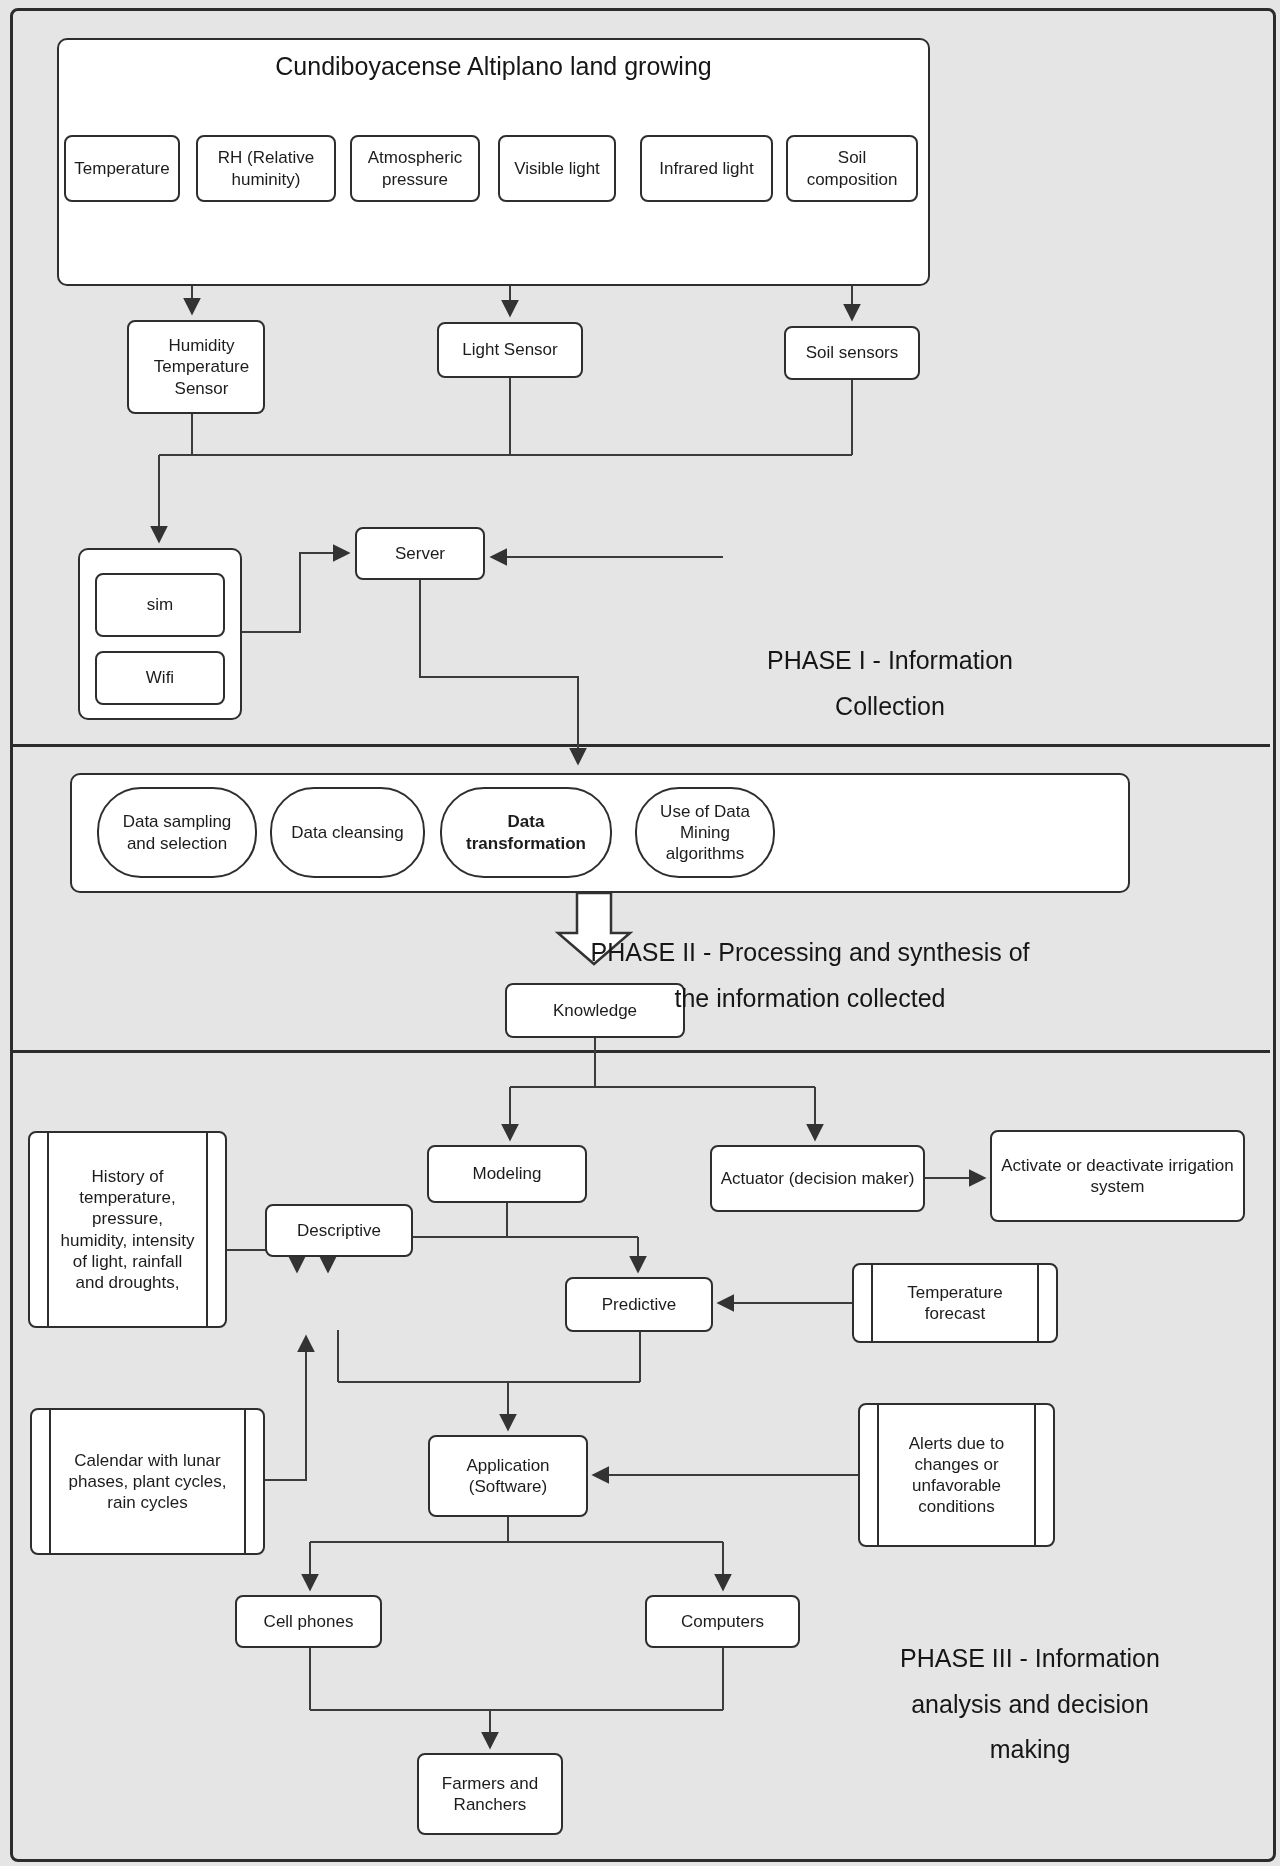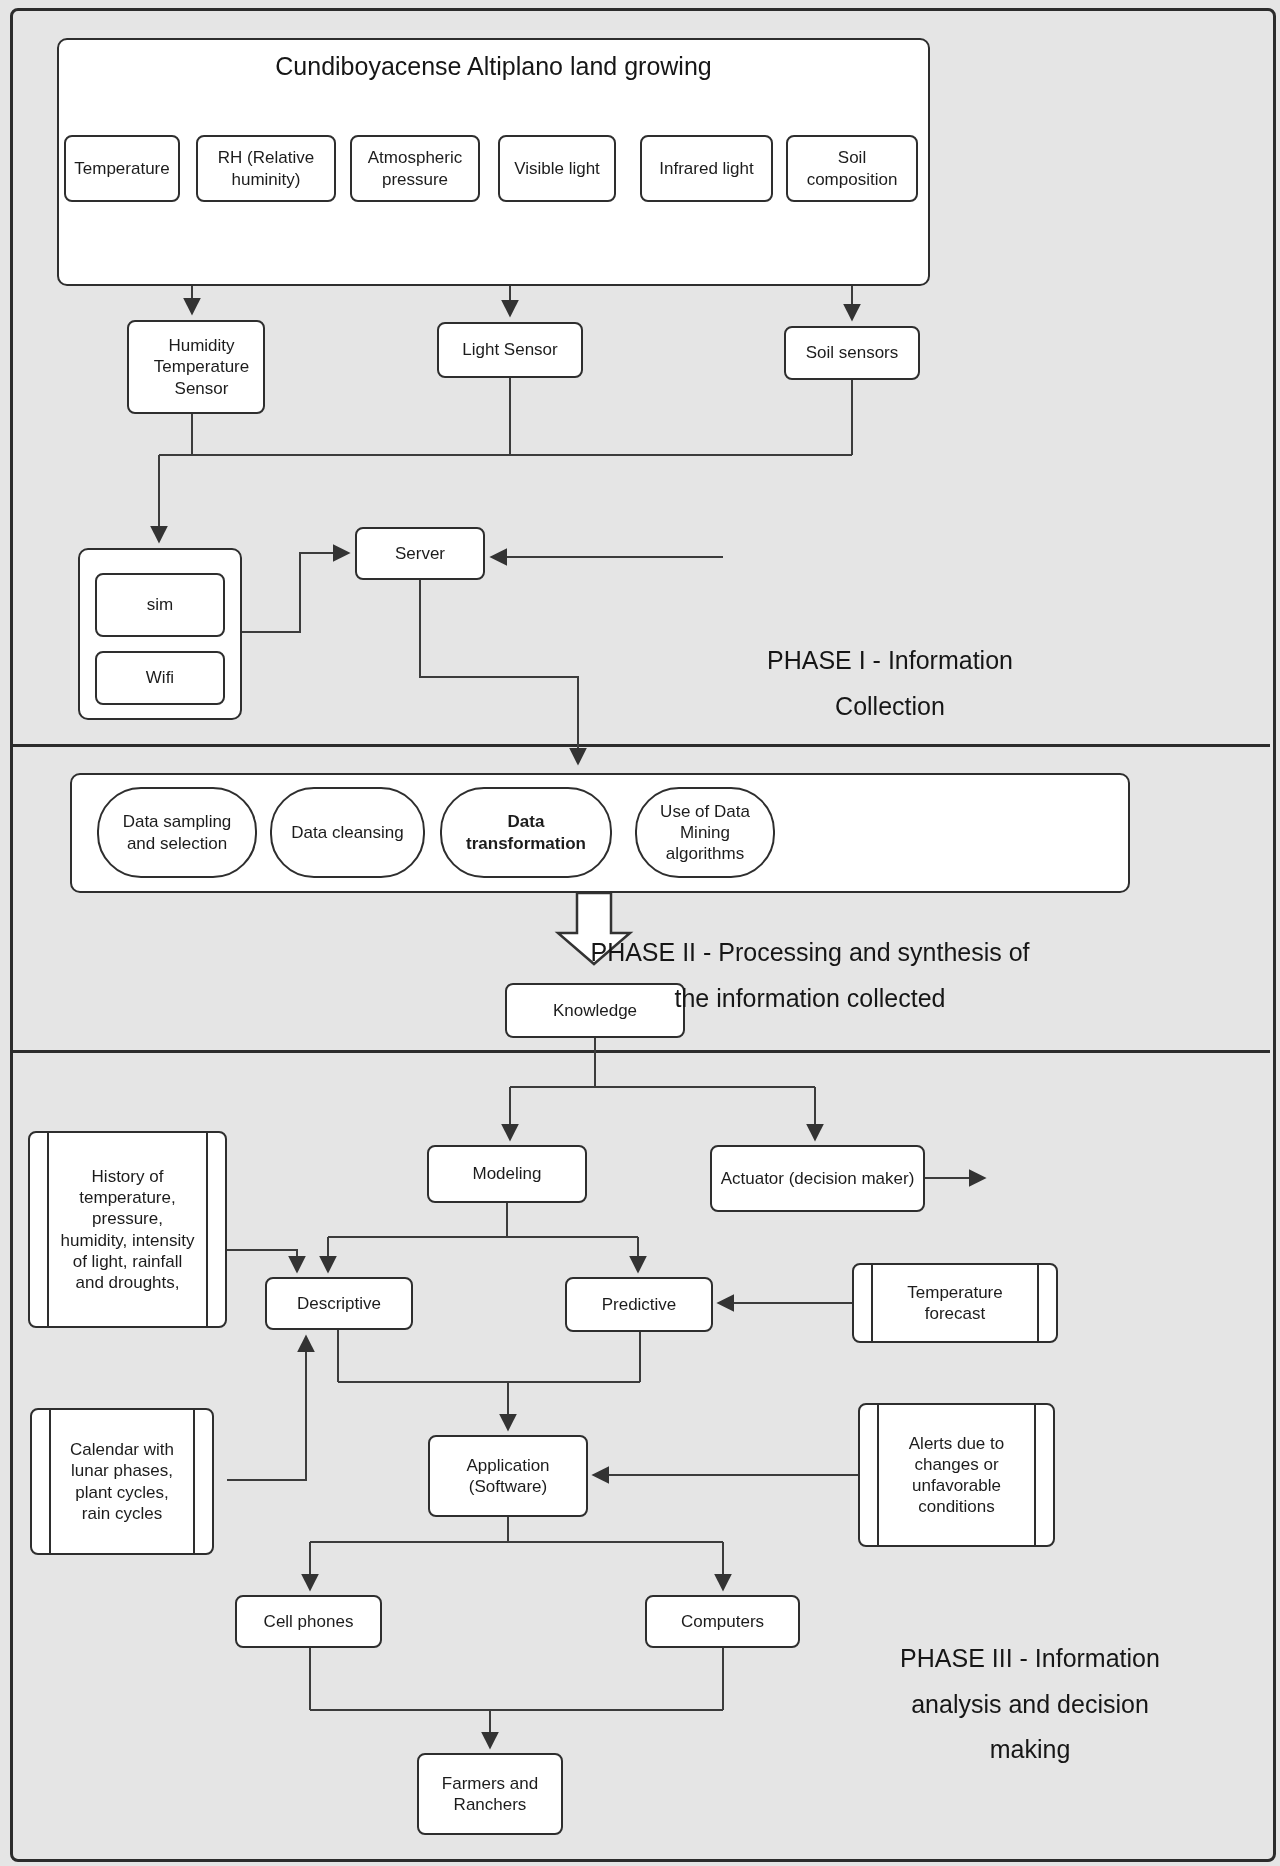--- a/index.html
+++ b/index.html
@@ -112,27 +112,28 @@
   <div class="node stadium" style="left:270px;top:787px;width:155px;height:91px;">Data cleansing</div>
   <div class="node stadium" style="left:440px;top:787px;width:172px;height:91px;font-weight:bold;">Data transformation</div>
   <div class="node stadium" style="left:635px;top:787px;width:140px;height:91px;">Use of Data Mining algorithms</div>
 
   <div class="node" style="left:505px;top:983px;width:180px;height:55px;">Knowledge</div>
   <div class="phase-label" style="left:560px;top:930px;width:500px;">PHASE II - Processing and synthesis of
 the information collected</div>
 
   <div class="node" style="left:427px;top:1145px;width:160px;height:58px;">Modeling</div>
   <div class="node" style="left:710px;top:1145px;width:215px;height:67px;">Actuator (decision maker)</div>
+  <div class="node" style="left:990px;top:1130px;width:255px;height:92px;">Activate or deactivate irrigation system</div>
 
   <div class="node process-box" style="left:28px;top:1131px;width:199px;height:197px;">History of temperature, pressure, humidity, intensity of light, rainfall and droughts,</div>
-  <div class="node" style="left:265px;top:1277px;width:148px;height:53px;">Descriptive</div>
+  <div class="node" style="left:265px;top:1204px;width:148px;height:53px;">Descriptive</div>
   <div class="node" style="left:565px;top:1277px;width:148px;height:55px;">Predictive</div>
   <div class="node process-box" style="left:852px;top:1263px;width:206px;height:80px;">Temperature forecast</div>
 
-  <div class="node process-box" style="left:30px;top:1408px;width:184px;height:147px;">Calendar with lunar phases, plant cycles, rain cycles</div>
+  <div class="node process-box" style="left:30px;top:1408px;width:235px;height:147px;">Calendar with lunar phases, plant cycles, rain cycles</div>
   <div class="node" style="left:428px;top:1435px;width:160px;height:82px;">Application (Software)</div>
   <div class="node process-box" style="left:858px;top:1403px;width:197px;height:144px;">Alerts due to changes or unfavorable conditions</div>
 
   <div class="node" style="left:235px;top:1595px;width:147px;height:53px;">Cell phones</div>
   <div class="node" style="left:645px;top:1595px;width:155px;height:53px;">Computers</div>
   <div class="node" style="left:417px;top:1753px;width:146px;height:82px;">Farmers and Ranchers</div>
 
   <div class="phase-label" style="left:840px;top:1636px;width:380px;">PHASE III - Information
 analysis and decision
 making</div>

